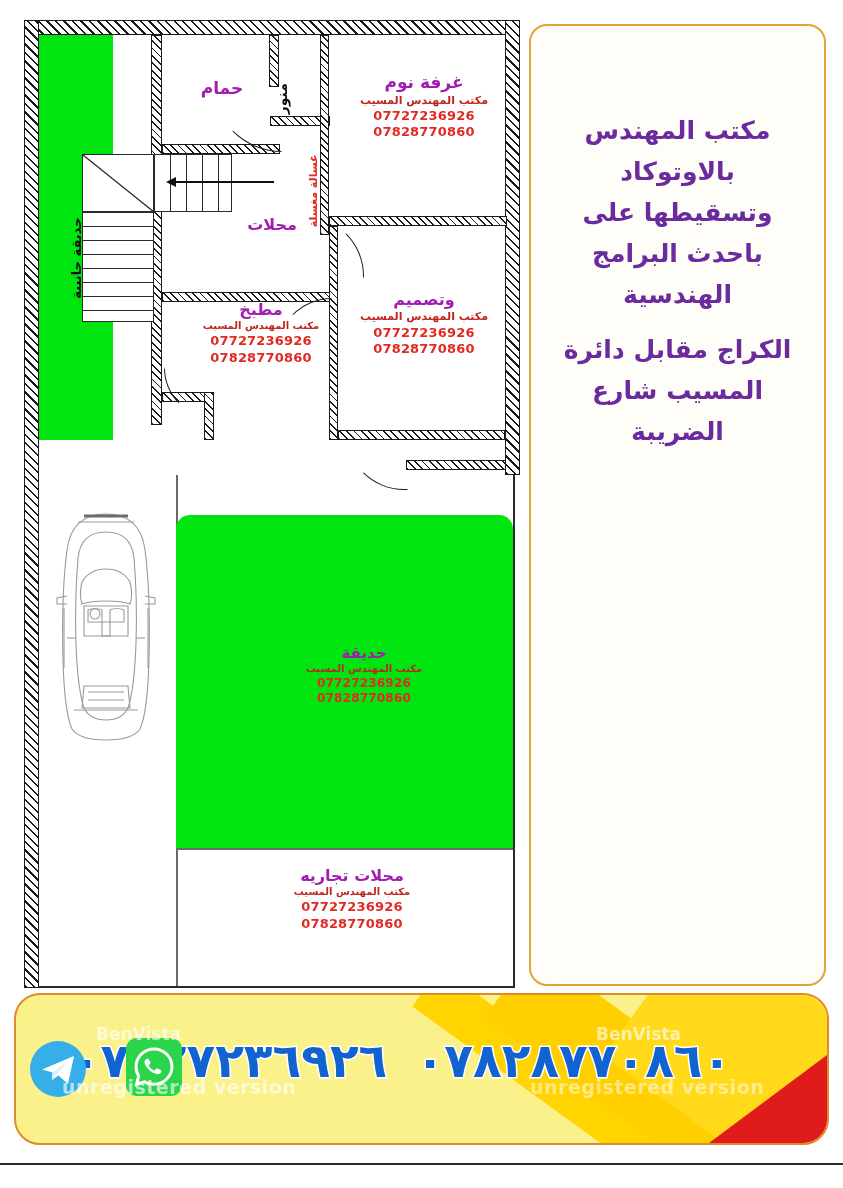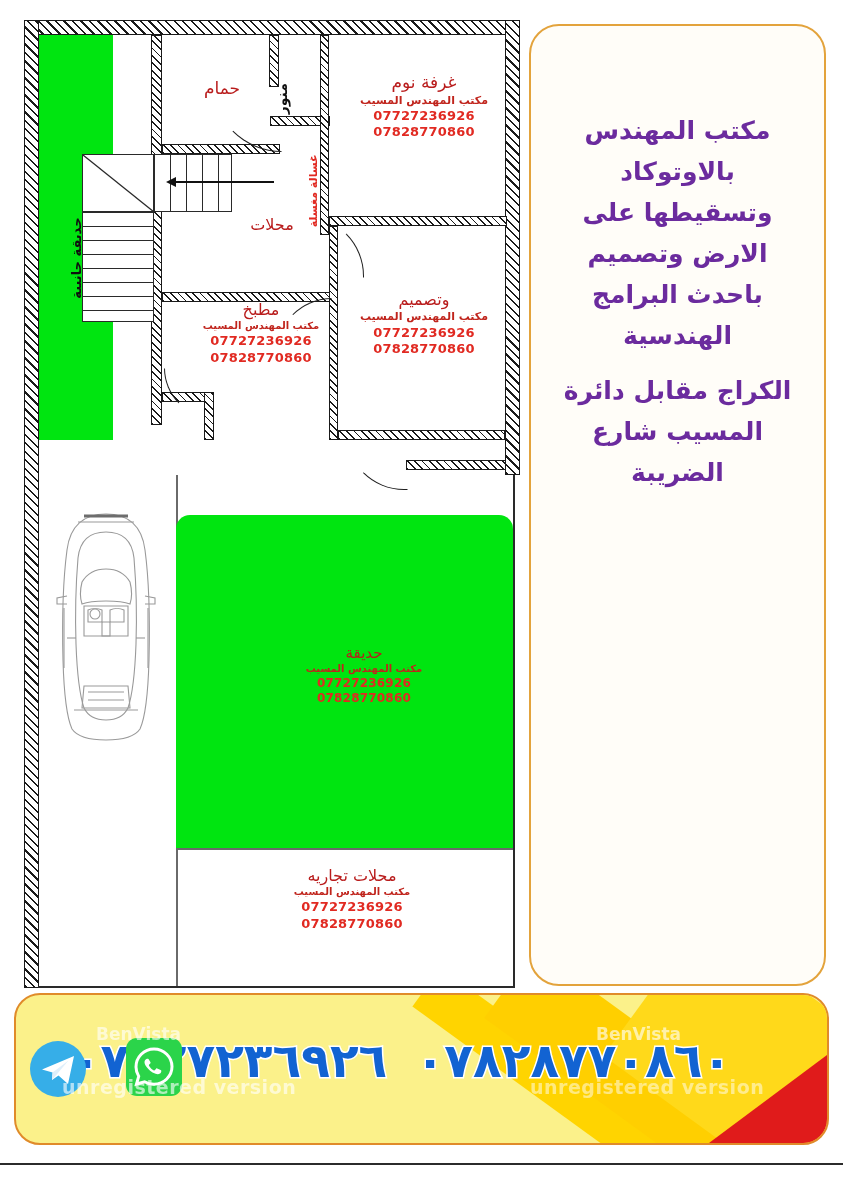--- a/index.html
+++ b/index.html
@@ -88,22 +88,22 @@
   
   .room-label {
     position: absolute;
     text-align: center;
     direction: rtl;
     line-height: 1.28;
     color: #000000;
   }
   .room-label .rl-title {
     display: block;
-    font-weight: normal;
-    color: #b91c1c;
+    font-weight: bold;
+    color: #a21caf;
     white-space: nowrap;
   }
   .room-label .rl-office {
     display: block;
     color: #c0241c;
     font-weight: bold;
     white-space: nowrap;
   }
   .room-label .rl-phone {
     display: block;
@@ -164,21 +164,21 @@
 
   
   #side-panel {
     position: absolute;
     left: 529px;
     top: 24px;
     width: 297px;
     height: 962px;
     background: #fffdf8;
     border: 2.5px solid #e3a33c;
-    border-radius: 30px;
+    border-radius: 18px;
     box-sizing: border-box;
     padding: 92px 16px 20px 16px;
     display: flex;
     flex-direction: column;
     align-items: center;
   }
   .panel-line {
     direction: rtl;
     text-align: center;
     color: #6b2b9e;
@@ -453,21 +453,20 @@
 
         <path d="M30 6 L74 6" stroke="#6d6d6d" stroke-width="3"></path>
       </svg>
     </div>
   </div>
 
   <div id="side-panel">
     <div class="panel-line">مكتب المهندس</div>
     <div class="panel-line">بالاوتوكاد</div>
     <div class="panel-line">وتسقيطها على</div>
-    <div class="panel-line">الارض وتصميم</div>
     <div class="panel-line">باحدث البرامج</div>
     <div class="panel-line">الهندسية</div>
     <div class="panel-gap"></div>
     <div class="panel-line">الكراج مقابل دائرة</div>
     <div class="panel-line">المسيب شارع</div>
     <div class="panel-line">الضريبة</div>
   </div>
 
   <div id="banner">
     <div class="ribbon r1"></div>

